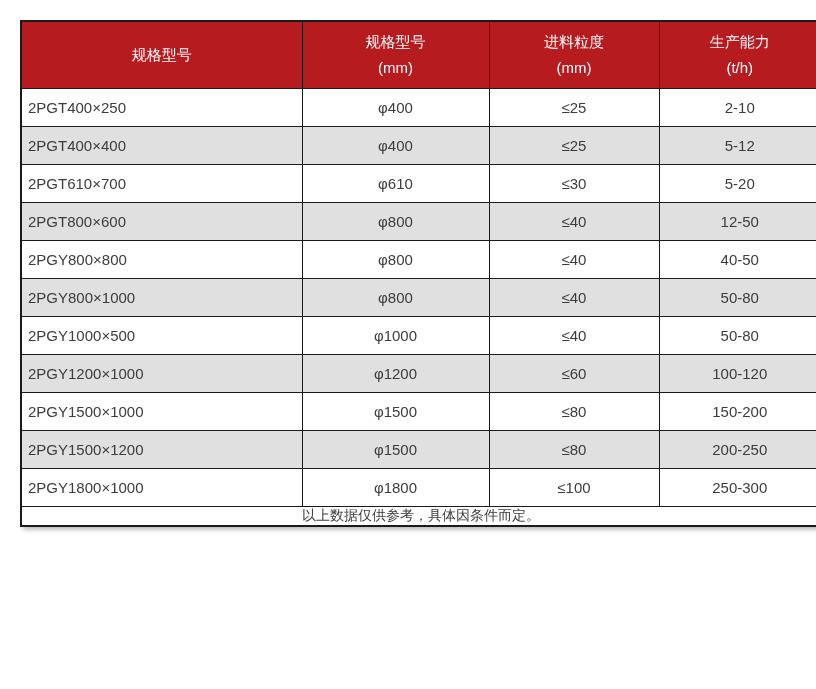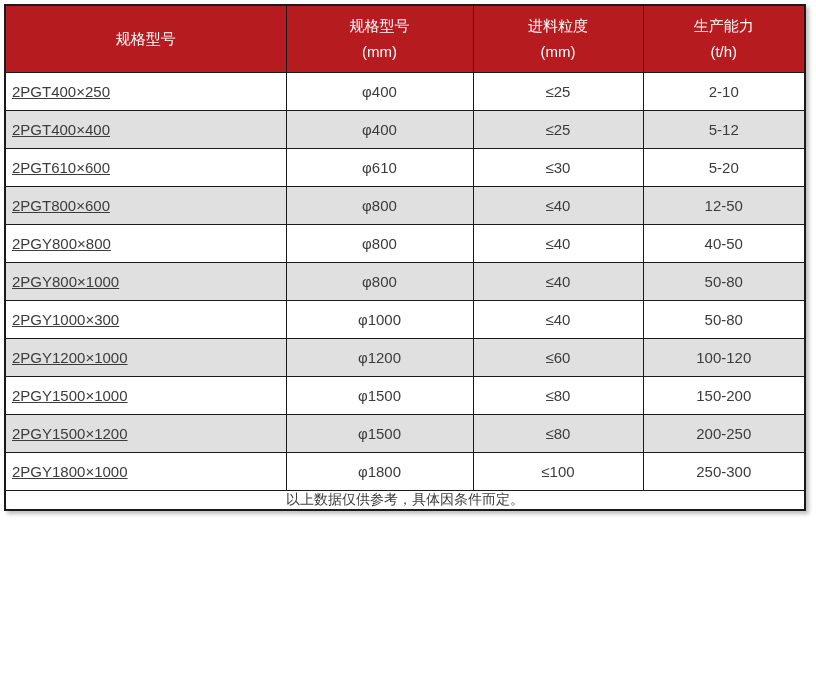--- a/index.html
+++ b/index.html
@@ -4,21 +4,21 @@
 <style>
   * { margin: 0; padding: 0; box-sizing: border-box; }
   html, body {
     width: 816px;
     height: 689px;
     background: #ffffff;
     font-family: "Liberation Sans", "DejaVu Sans", sans-serif;
     overflow: hidden;
   }
   .page {
-    padding: 4px;
+    padding: 20px;
   }
   table.spec-table {
     border-collapse: collapse;
     width: 800px;
     table-layout: fixed;
     border: 2px solid #1a1a1a;
     box-shadow: 3px 3px 4px rgba(0,0,0,0.25);
     background: #ffffff;
   }
   table.spec-table th,
@@ -40,21 +40,20 @@
     height: 38px;
     font-size: 15px;
     color: #3c3c3c;
     background: #ffffff;
   }
   tbody tr:nth-child(even) td { background: #e0e0e0; }
   td.col-model, th.col-model { }
   tbody td.col-model {
     text-align: left;
     padding-left: 6px;
-    text-decoration: underline;
   }
   tfoot td {
     height: 19px;
     font-size: 14px;
     color: #3c3c3c;
     text-align: center;
     background: #ffffff;
   }
   col.c1 { width: 281px; }
   col.c2 { width: 187px; }
@@ -98,21 +97,21 @@
           <td>≤25</td>
           <td>2-10</td>
         </tr>
         <tr>
           <td class="col-model">2PGT400×400</td>
           <td>φ400</td>
           <td>≤25</td>
           <td>5-12</td>
         </tr>
         <tr>
-          <td class="col-model">2PGT610×600</td>
+          <td class="col-model">2PGT610×700</td>
           <td>φ610</td>
           <td>≤30</td>
           <td>5-20</td>
         </tr>
         <tr>
           <td class="col-model">2PGT800×600</td>
           <td>φ800</td>
           <td>≤40</td>
           <td>12-50</td>
         </tr>
@@ -122,21 +121,21 @@
           <td>≤40</td>
           <td>40-50</td>
         </tr>
         <tr>
           <td class="col-model">2PGY800×1000</td>
           <td>φ800</td>
           <td>≤40</td>
           <td>50-80</td>
         </tr>
         <tr>
-          <td class="col-model">2PGY1000×300</td>
+          <td class="col-model">2PGY1000×500</td>
           <td>φ1000</td>
           <td>≤40</td>
           <td>50-80</td>
         </tr>
         <tr>
           <td class="col-model">2PGY1200×1000</td>
           <td>φ1200</td>
           <td>≤60</td>
           <td>100-120</td>
         </tr>

